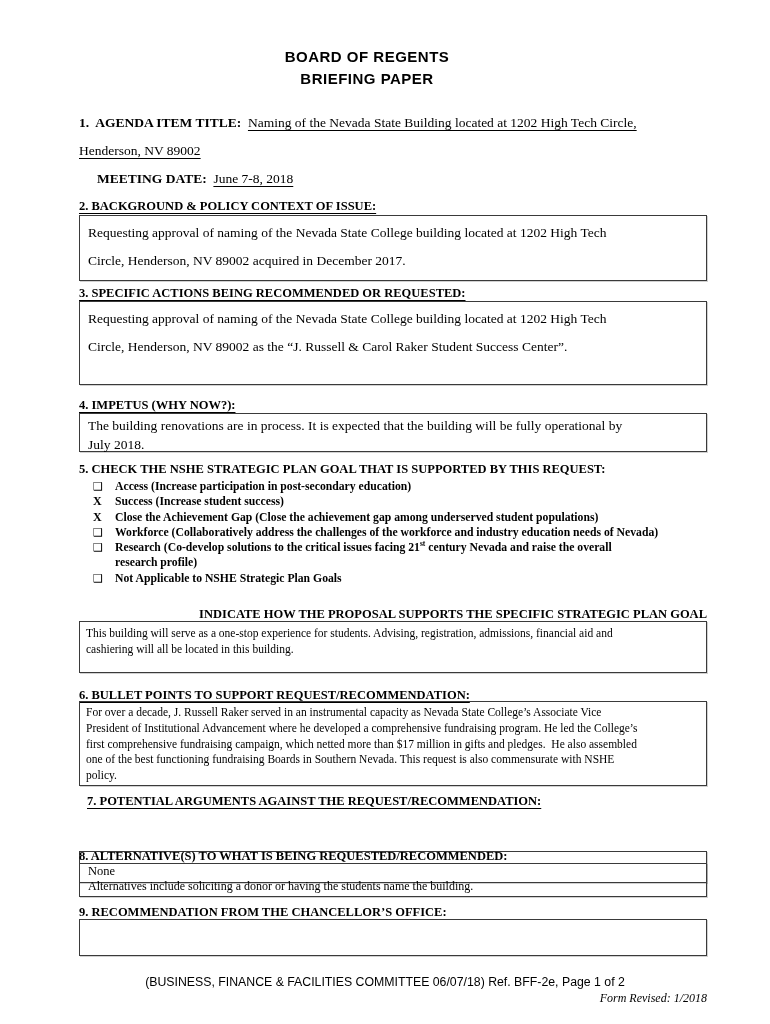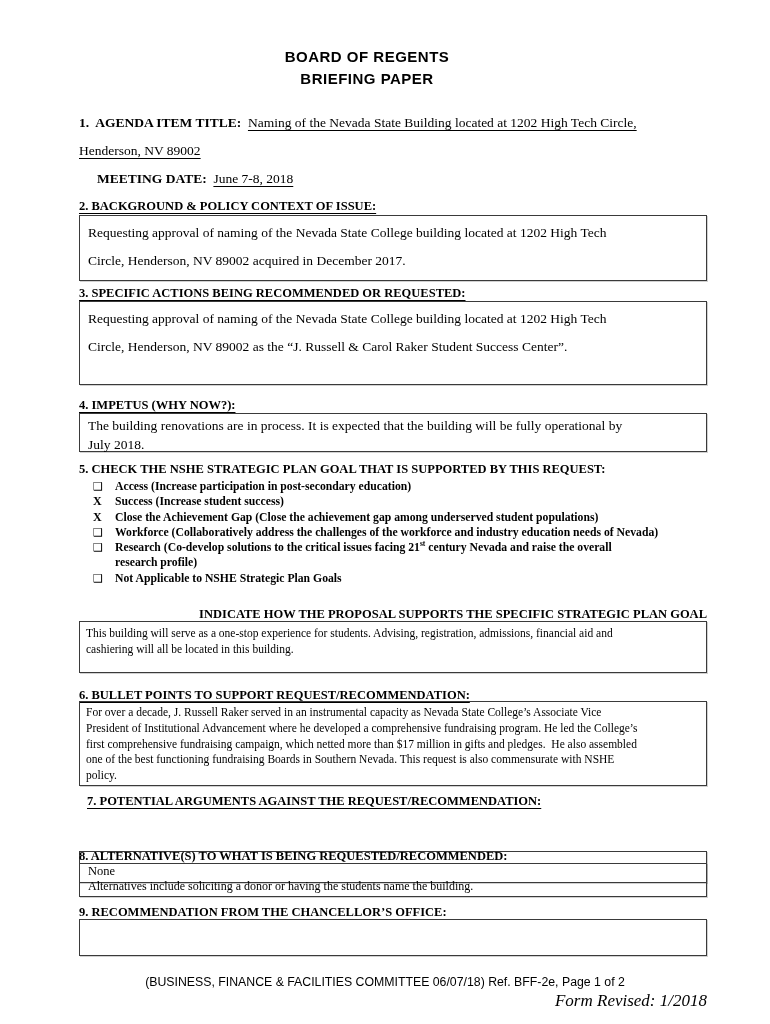--- a/index.html
+++ b/index.html
@@ -55,21 +55,21 @@
   .chk-label { white-space:pre; }
   .chk-label sup { font-size:7.5px; vertical-align:super; line-height:0; }
 
   
   .footer-committee {
     left:0; width:770px; top:975px; text-align:center;
     font-family:"Liberation Sans", sans-serif; font-size:12.3px;
   }
   .footer-revised {
     top:991px; text-align:right;
-    font-style:italic; font-size:17px;
+    font-style:italic; font-size:12px;
   }
 </style>
 </head>
 <body>
 
 <div class="page">
 
   <div class="blk doc-title" style="top:46px;">
     <div>BOARD OF REGENTS</div>
     <div>BRIEFING PAPER</div>

